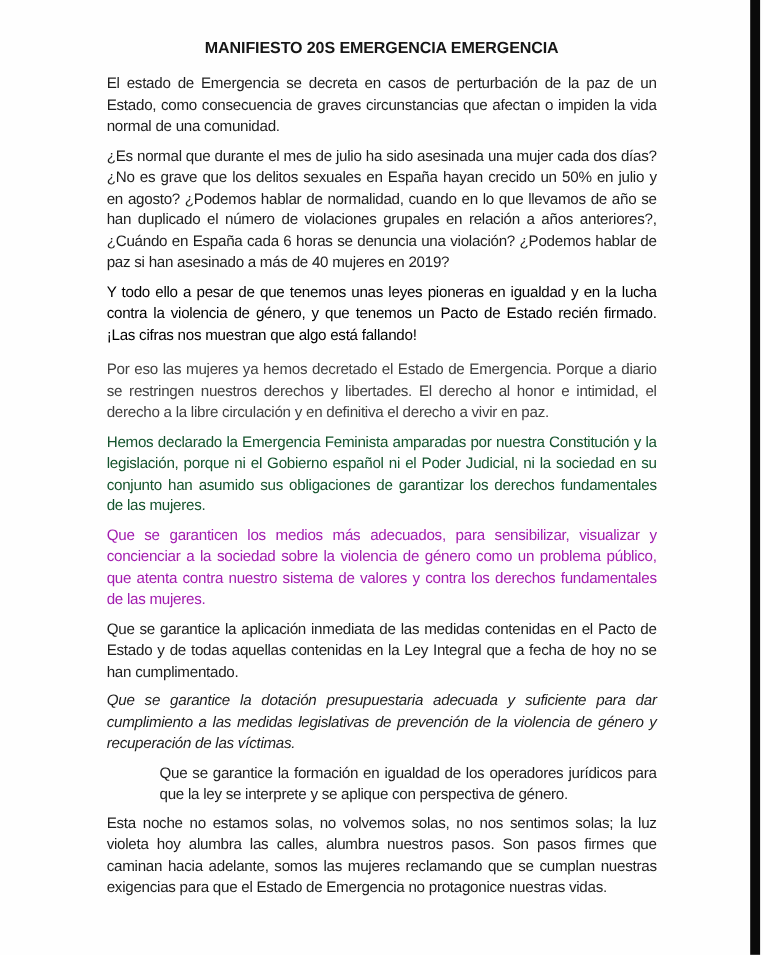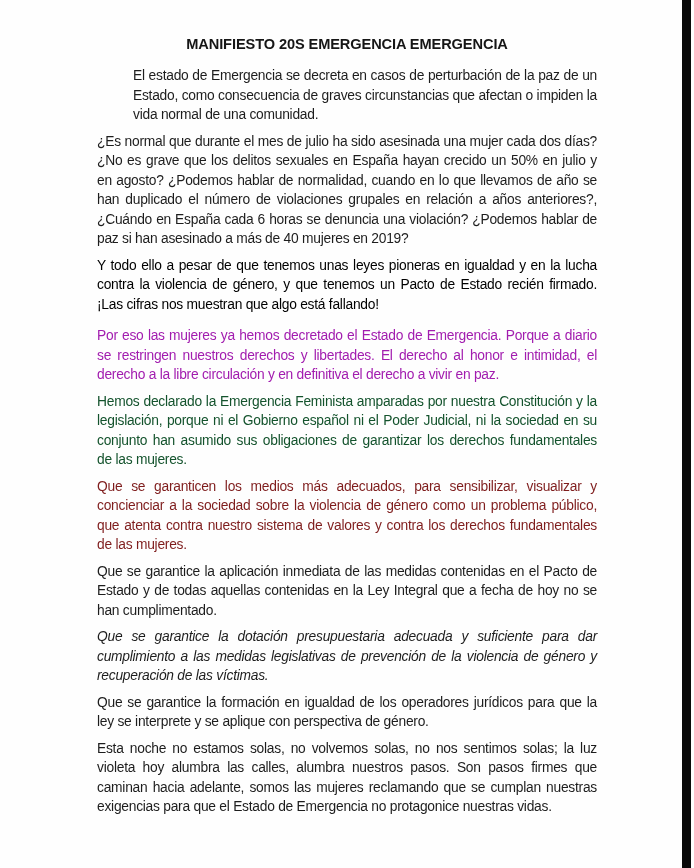--- a/index.html
+++ b/index.html
@@ -51,26 +51,26 @@
     color: #1d1d1d;
   }
 </style>
 </head>
 <body style="background: rgb(254, 254, 254);">
 
 <div class="page">
   <div class="content">
     <h1 class="doc-title">MANIFIESTO 20S EMERGENCIA EMERGENCIA</h1>
 
-    <p class="doc-paragraph" style="color: rgb(29, 29, 29); margin-left: 36px;">El estado de Emergencia se decreta en casos de perturbación de la paz de un Estado, como consecuencia de graves circunstancias que afectan o impiden la vida normal de una comunidad.</p>
+    <p class="doc-paragraph" style="color: rgb(29, 29, 29);">El estado de Emergencia se decreta en casos de perturbación de la paz de un Estado, como consecuencia de graves circunstancias que afectan o impiden la vida normal de una comunidad.</p>
     <p class="doc-paragraph" style="color: rgb(29, 29, 29);">¿Es normal que durante el mes de julio ha sido asesinada una mujer cada dos días? ¿No es grave que los delitos sexuales en España hayan crecido un 50% en julio y en agosto? ¿Podemos hablar de normalidad, cuando en lo que llevamos de año se han duplicado el número de violaciones grupales en relación a años anteriores?, ¿Cuándo en España cada 6 horas se denuncia una violación? ¿Podemos hablar de paz si han asesinado a más de 40 mujeres en 2019?</p>
     <p class="doc-paragraph" style="color: #000000;">Y todo ello a pesar de que tenemos unas leyes pioneras en igualdad y en la lucha contra la violencia de género, y que tenemos un Pacto de Estado recién firmado. ¡Las cifras nos muestran que algo está fallando!</p>
-    <p class="doc-paragraph" style="color: #a21caf; margin-top: 12px;">Por eso las mujeres ya hemos decretado el Estado de Emergencia. Porque a diario se restringen nuestros derechos y libertades. El derecho al honor e intimidad, el derecho a la libre circulación y en definitiva el derecho a vivir en paz.</p>
+    <p class="doc-paragraph" style="color: #404040; margin-top: 12px;">Por eso las mujeres ya hemos decretado el Estado de Emergencia. Porque a diario se restringen nuestros derechos y libertades. El derecho al honor e intimidad, el derecho a la libre circulación y en definitiva el derecho a vivir en paz.</p>
     <p class="doc-paragraph" style="color: #14532d;">Hemos declarado la Emergencia Feminista amparadas por nuestra Constitución y la legislación, porque ni el Gobierno español ni el Poder Judicial, ni la sociedad en su conjunto han asumido sus obligaciones de garantizar los derechos fundamentales de las mujeres.</p>
-    <p class="doc-paragraph" style="color: #7f1d1d;">Que se garanticen los medios más adecuados, para sensibilizar, visualizar y concienciar a la sociedad sobre la violencia de género como un problema público, que atenta contra nuestro sistema de valores y contra los derechos fundamentales de las mujeres.</p>
+    <p class="doc-paragraph" style="color: #a21caf;">Que se garanticen los medios más adecuados, para sensibilizar, visualizar y concienciar a la sociedad sobre la violencia de género como un problema público, que atenta contra nuestro sistema de valores y contra los derechos fundamentales de las mujeres.</p>
     <p class="doc-paragraph" style="color: rgb(29, 29, 29);">Que se garantice la aplicación inmediata de las medidas contenidas en el Pacto de Estado y de todas aquellas contenidas en la Ley Integral que a fecha de hoy no se han cumplimentado.</p>
     <p class="doc-paragraph" style="color: rgb(29, 29, 29); font-style: italic;">Que se garantice la dotación presupuestaria adecuada y suficiente para dar cumplimiento a las medidas legislativas de prevención de la violencia de género y recuperación de las víctimas.</p>
-    <p class="doc-paragraph" style="color: rgb(29, 29, 29);">Que se garantice la formación en igualdad de los operadores jurídicos para que la ley se interprete y se aplique con perspectiva de género.</p>
+    <p class="doc-paragraph" style="color: rgb(29, 29, 29); margin-left: 48px;">Que se garantice la formación en igualdad de los operadores jurídicos para que la ley se interprete y se aplique con perspectiva de género.</p>
     <p class="doc-paragraph" style="color: rgb(29, 29, 29);">Esta noche no estamos solas, no volvemos solas, no nos sentimos solas; la luz violeta hoy alumbra las calles, alumbra nuestros pasos. Son pasos firmes que caminan hacia adelante, somos las mujeres reclamando que se cumplan nuestras exigencias para que el Estado de Emergencia no protagonice nuestras vidas.</p>
   </div>
 
   <div class="scan-edge-bar" style="background: rgb(10, 10, 10);"></div>
 </div>
 
 </body></html>

